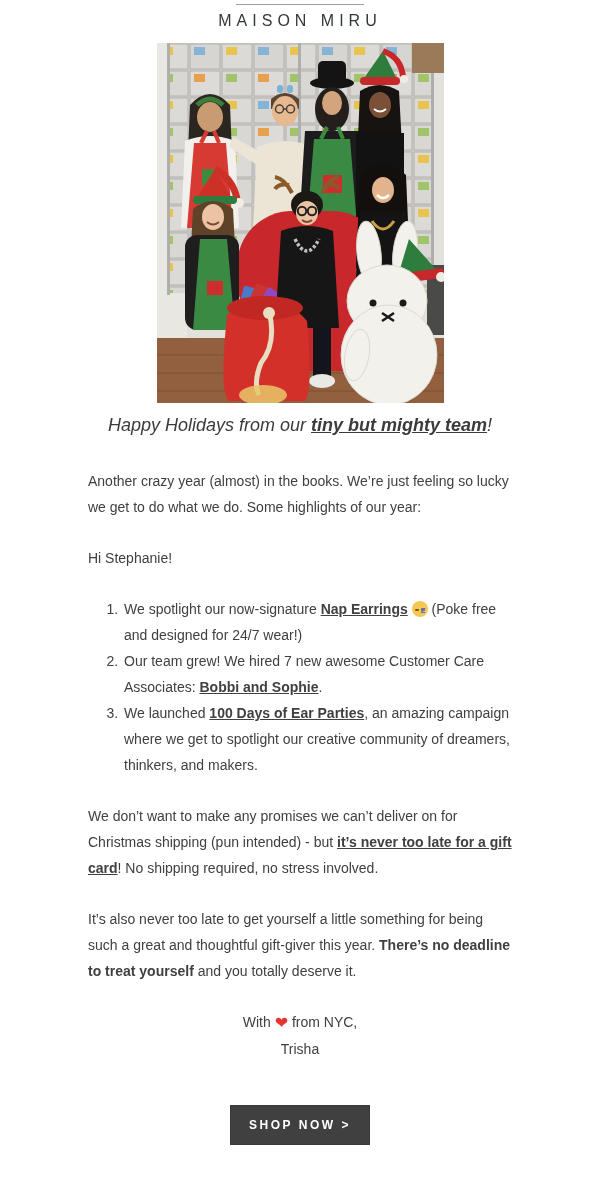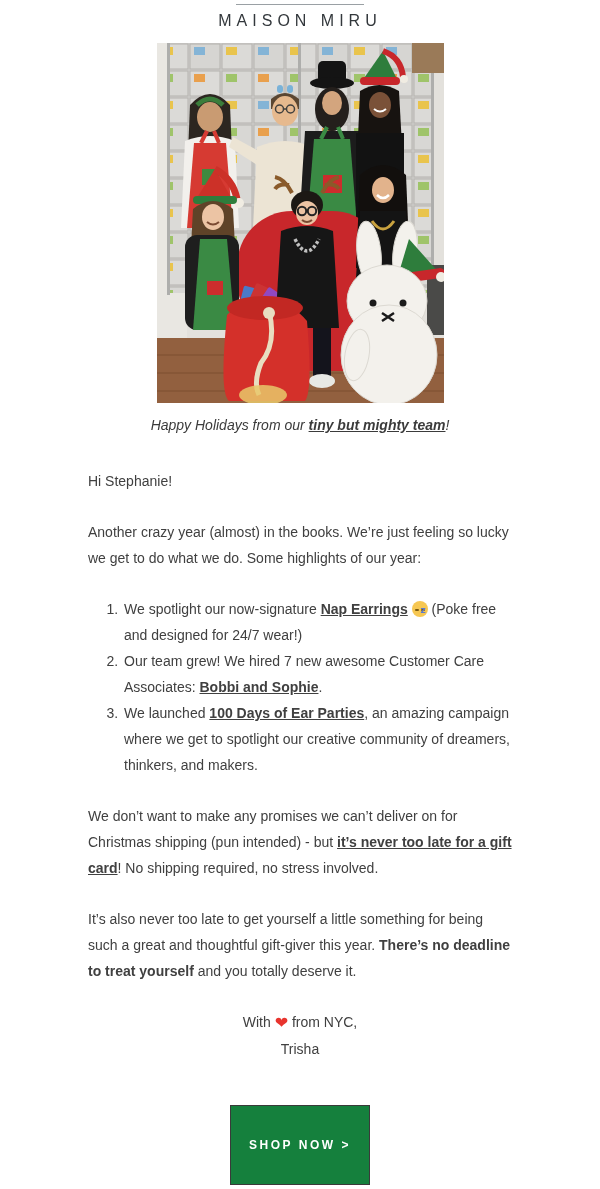--- a/index.html
+++ b/index.html
@@ -7,21 +7,21 @@
   .email{width:600px;min-height:1189px;background:#ffffff;box-sizing:border-box;position:relative;}
 
   
   .email-header{text-align:center;padding-top:4px;}
   .logo-rule{width:128px;height:1px;background:#9aa0a4;margin:0 auto 7px auto;}
   .brand-logo{font-size:16px;letter-spacing:5px;color:#33383c;font-weight:500;display:inline-block;}
 
   
   .hero{margin:13px 0 0 0;text-align:center;}
   .hero svg{display:block;margin:0 auto;}
-  .photo-caption{font-size:14px;font-style:italic;color:#3b3b3b;margin-top:13px;line-height:18px;}
+  .photo-caption{font-size:18px;font-style:italic;color:#3b3b3b;margin-top:13px;line-height:18px;}
 
   
   .body-copy{padding:34px 88px 0 88px;font-size:14px;line-height:26px;color:#404040;}
   .body-copy p{margin:0 0 25px 0;}
   ol{margin:25px 0 25px 0;padding-left:34px;}
   ol li{margin:0;padding-left:2px;}
   .b{font-weight:bold;}
   .u{text-decoration:underline;}
   .center{text-align:center;}
   .signoff{line-height:27px;margin-bottom:0;}
@@ -31,22 +31,22 @@
   .emoji-sleeping-face{position:relative;width:16px;height:16px;border-radius:50%;
     background:#f6c752;color:transparent;overflow:hidden;vertical-align:-3px;}
   .emoji-sleeping-face::before{content:"";position:absolute;left:3px;top:8px;width:4px;height:2px;
     border-radius:2px;background:#7a5a10;box-shadow:6px 0 0 #7a5a10;}
   .emoji-sleeping-face::after{content:"z";position:absolute;right:2px;top:-4px;font-size:9px;
     color:#5a7ad0;font-weight:bold;font-family:"DejaVu Sans",sans-serif;}
   .emoji-red-heart{color:#e8342e;font-size:16px;vertical-align:-1px;font-family:"DejaVu Sans",sans-serif;}
 
   
   .btn-row{text-align:center;margin:42px 0 44px 0;}
-  .shop-btn{display:inline-block;background:#15803d;color:#ffffff;font-size:12px;font-weight:bold;
-    letter-spacing:2.5px;padding:26px 18px;text-decoration:none;cursor:pointer;border:1px solid #3a3a3a;}
+  .shop-btn{display:inline-block;background:#404040;color:#ffffff;font-size:12px;font-weight:bold;
+    letter-spacing:2.5px;padding:6px 18px;text-decoration:none;cursor:pointer;border:1px solid #3a3a3a;}
 </style>
 </head>
 <body>
 
 <div class="email">
 
   <header class="email-header">
     <div class="logo-rule"></div>
     <div class="brand-logo">MAISON MIRU</div>
   </header>
@@ -196,22 +196,22 @@
         <circle cx="216" cy="260" r="3.5" fill="#1a1a1a"></circle>
         <circle cx="246" cy="260" r="3.5" fill="#1a1a1a"></circle>
         <path d="M225,270 L237,278 M237,270 L225,278" stroke="#1a1a1a" stroke-width="2.5"></path>
         <ellipse cx="200" cy="312" rx="12" ry="26" fill="#f3f1ec" stroke="#dcd9d2" stroke-width="1" transform="rotate(10 200 312)"></ellipse>
       </g>
     </svg>
     <figcaption class="photo-caption"><span>Happy Holidays from our </span><span class="b u">tiny but mighty team</span><span>!</span></figcaption>
   </figure>
 
   <div class="body-copy">
+    <p><span>Another crazy year (almost) in the books. We’re just feeling so lucky we get to do what we do. Some highlights of our year:</span></p>
     <p>Hi Stephanie!</p>
-    <p><span>Another crazy year (almost) in the books. We’re just feeling so lucky we get to do what we do. Some highlights of our year:</span></p>
 
     <ol>
       <li><span>We spotlight our now-signature </span><span class="b u">Nap Earrings</span><span> </span><span class="emoji emoji-sleeping-face">😴</span><span> (Poke free and designed for 24/7 wear!)</span></li>
       <li><span>Our team grew! We hired 7 new awesome Customer Care Associates: </span><span class="b u">Bobbi and Sophie</span><span>.</span></li>
       <li><span>We launched </span><span class="b u">100 Days of Ear Parties</span><span>, an amazing campaign where we get to spotlight our creative community of dreamers, thinkers, and makers.</span></li>
     </ol>
 
     <p><span>We don’t want to make any promises we can’t deliver on for Christmas shipping (pun intended) - but </span><span class="b u">it’s never too late for a gift card</span><span>! No shipping required, no stress involved.</span></p>
     <p><span>It’s also never too late to get yourself a little something for being such a great and thoughtful gift-giver this year. </span><span class="b">There’s no deadline to treat yourself</span><span> and you totally deserve it.</span></p>
 

